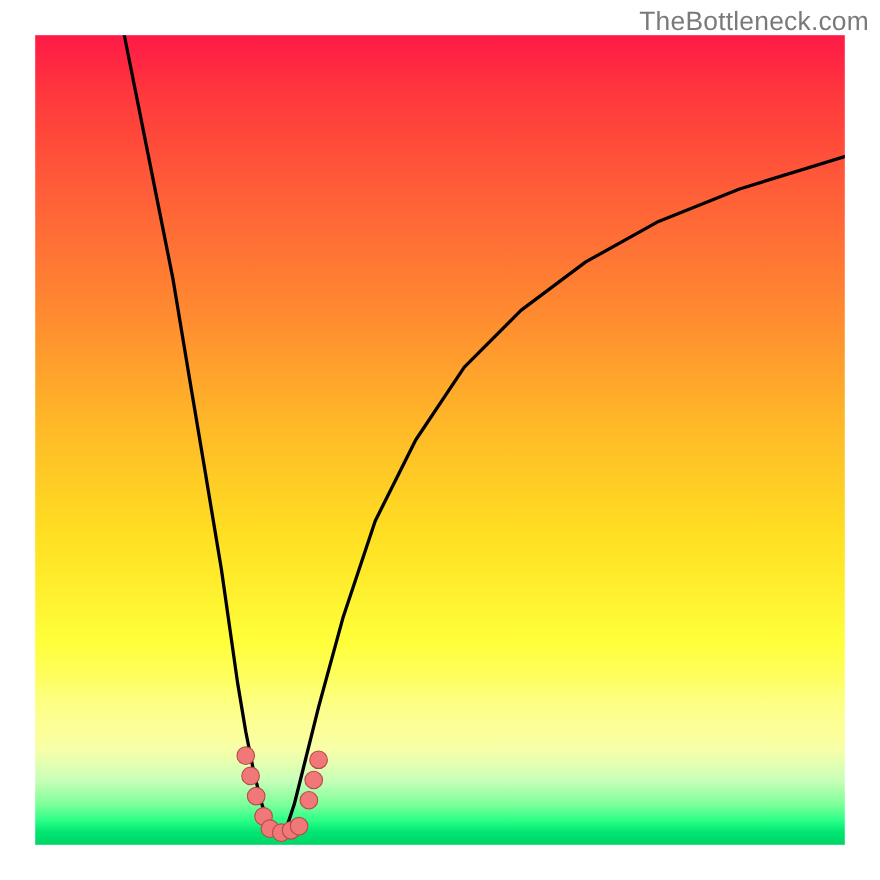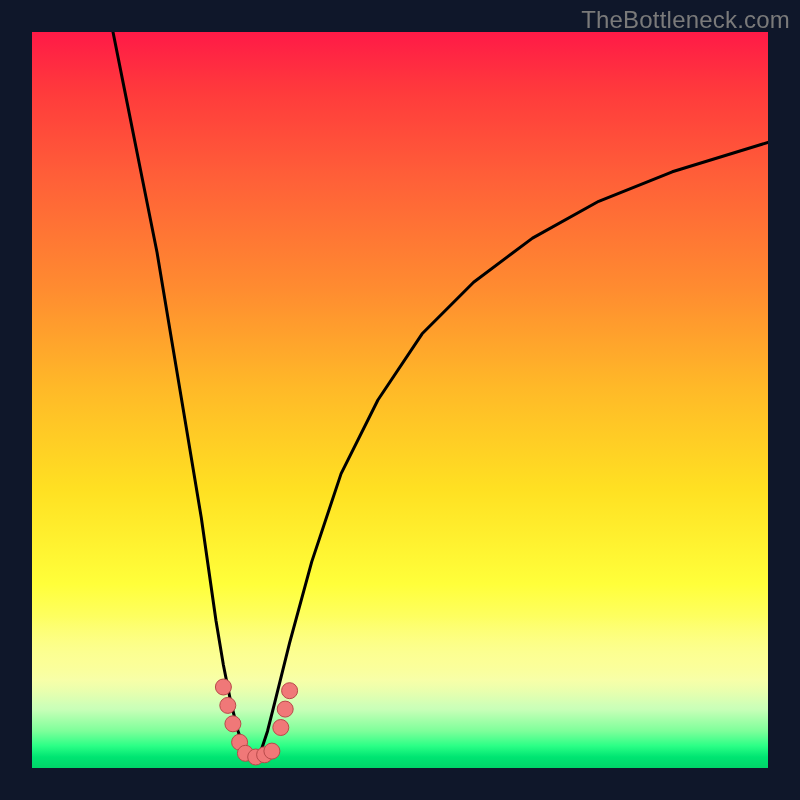--- a/index.html
+++ b/index.html
@@ -10,21 +10,21 @@
     background: #000;
     overflow: hidden;
     font-family: Arial, Helvetica, sans-serif;
   }
   .frame {
     position: absolute;
     left: 0;
     top: 0;
     width: 800px;
     height: 800px;
-    background: #0f172a;
+    background: #ffffff;
   }
   .plot {
     position: absolute;
     left: 32px;
     top: 32px;
     width: 736px;
     height: 736px;
   }
   .gradient {
     position: absolute;

